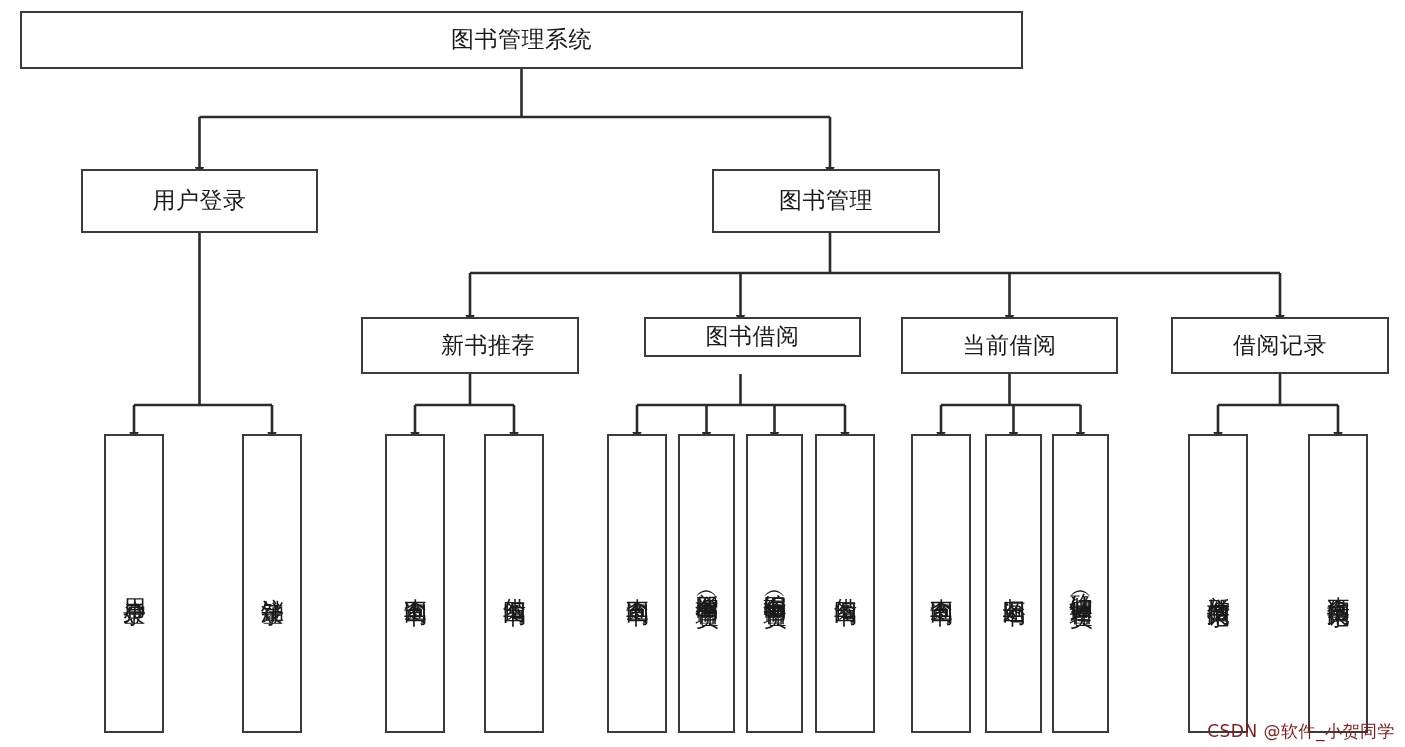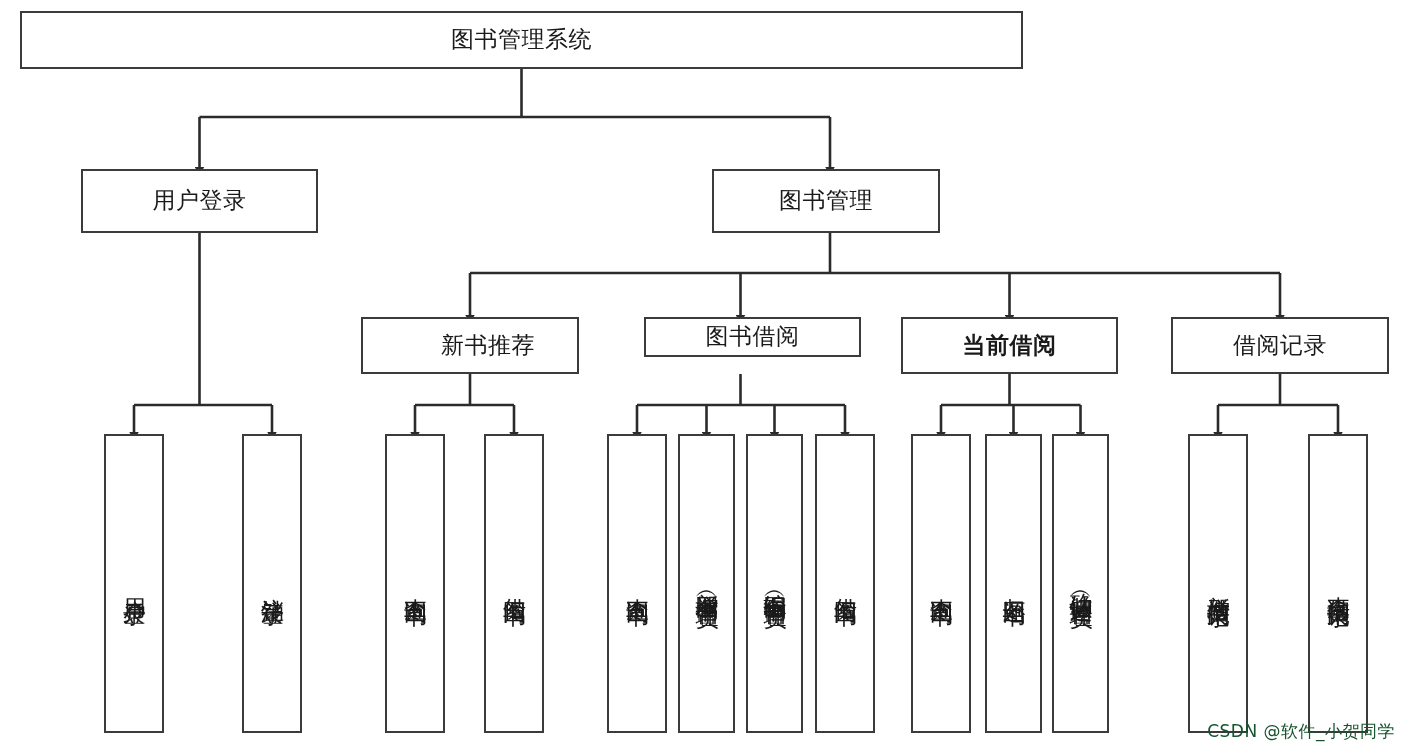--- a/index.html
+++ b/index.html
@@ -53,21 +53,21 @@
     text-orientation: upright;
     font-size: 23px;
     letter-spacing: 2px;
     text-align: center;
   }
   #watermark {
     position: absolute;
     right: 10px;
     bottom: 4px;
     font-size: 17px;
-    color: #14532d;
+    color: #7f1d1d;
     font-family: "DejaVu Sans", "Liberation Sans", sans-serif;
     white-space: nowrap;
     letter-spacing: 0.5px;
   }
 </style>
 </head>
 <body>
 
 <div id="diagram-root">
 
@@ -123,21 +123,21 @@
       </div>
       <div class="node-box horizontal" style="left: 712px; top: 169px; width: 228px; height: 64px;">
         <span class="node-label">图书管理</span>
       </div>
       <div class="node-box horizontal" style="left: 361px; top: 317px; width: 218px; height: 57px; padding-left: 36px;">
         <span class="node-label">新书推荐</span>
       </div>
       <div class="node-box horizontal" style="left: 632px; top: 317px; width: 217px; height: 40px; margin-left: 12px;">
         <span class="node-label">图书借阅</span>
       </div>
-      <div class="node-box horizontal" style="left: 901px; top: 317px; width: 217px; height: 57px; font-weight: bold;">
+      <div class="node-box horizontal" style="left: 901px; top: 317px; width: 217px; height: 57px;">
         <span class="node-label">当前借阅</span>
       </div>
       <div class="node-box horizontal" style="left: 1171px; top: 317px; width: 218px; height: 57px;">
         <span class="node-label">借阅记录</span>
       </div>
       <div class="node-box vertical" style="left: 104px; top: 434px; width: 60px; height: 299px;">
         <span class="node-label">用户登录</span>
       </div>
       <div class="node-box vertical" style="left: 242px; top: 434px; width: 60px; height: 299px;">
         <span class="node-label">注销登录</span>

